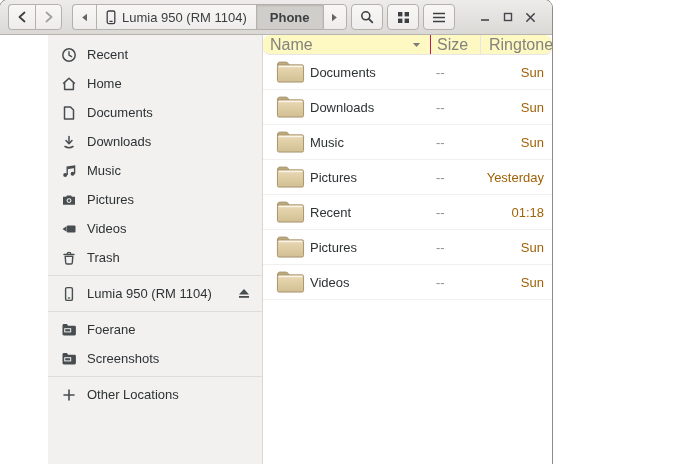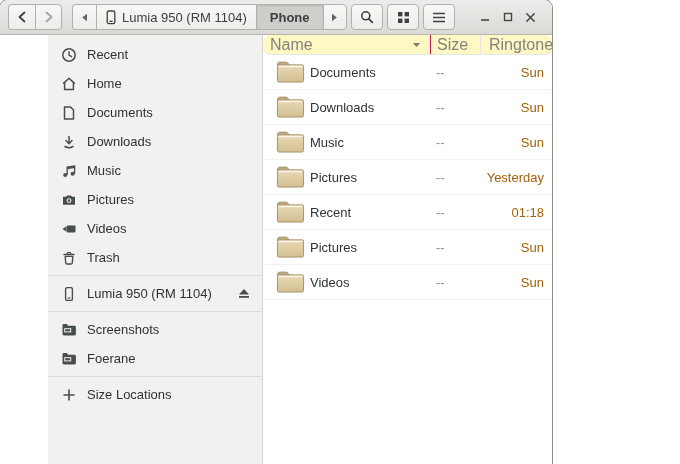--- a/index.html
+++ b/index.html
@@ -324,41 +324,41 @@
       </div>
 
       <div class="side-sep"></div>
 
       <div class="side-item">
         <span class="side-icon">
           <svg width="16" height="16">
               <use href="#remfolder"></use>
             </svg>
         </span>
-        <span class="lbl">Screenshots</span>
+        <span class="lbl">Foerane</span>
       </div>
 
       <div class="side-item">
         <span class="side-icon">
           <svg width="16" height="16">
               <use href="#remfolder"></use>
             </svg>
         </span>
-        <span class="lbl">Foerane</span>
+        <span class="lbl">Screenshots</span>
       </div>
 
       <div class="side-sep"></div>
 
       <div class="side-item">
         <span class="side-icon">
           <svg width="16" height="16" viewBox="0 0 16 16">
               <path d="M8 3 V13 M3 8 H13" stroke="currentColor" stroke-width="1.6" stroke-linecap="round"></path>
             </svg>
         </span>
-        <span class="lbl">Size Locations</span>
+        <span class="lbl">Other Locations</span>
       </div>
     </div>
 
     <div class="content">
 
       <div class="list-header">
         <div class="col-name">
           <span>Name</span>
           <span class="sort-arrow">
             <svg width="9" height="6" viewBox="0 0 9 6">

